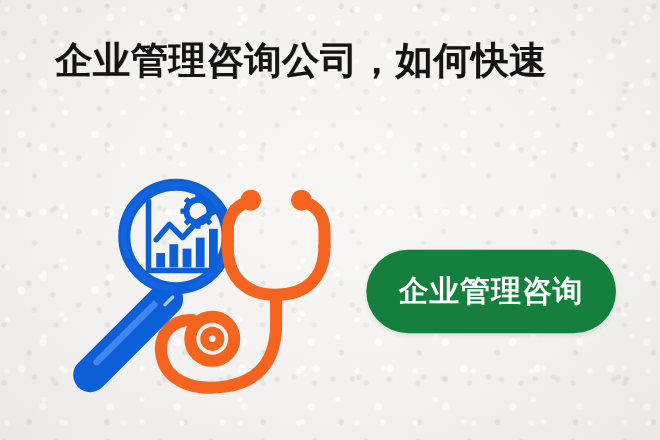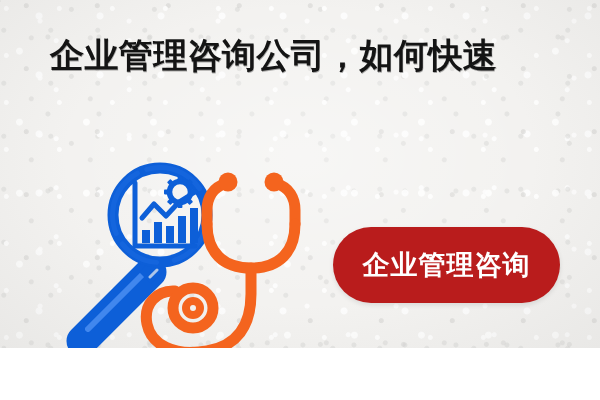--- a/index.html
+++ b/index.html
@@ -9,21 +9,21 @@
   body {
     width: 600px;
     height: 400px;
     overflow: hidden;
     font-family: "Liberation Sans", "DejaVu Sans", sans-serif;
   }
 
   #poster {
     position: relative;
     width: 600px;
-    height: 348px;
+    height: 400px;
     background-color: #f3f2f0;
     overflow: hidden;
   }
 
   
   .texture {
     position: absolute;
     inset: 0;
     pointer-events: none;
     background-image:
@@ -80,21 +80,21 @@
   }
 
   
   #cta-button {
     position: absolute;
     left: 333px;
     top: 227px;
     width: 227px;
     height: 76px;
     border-radius: 38px;
-    background: #b91c1c;
+    background: #15803d;
     box-shadow: 0 2px 5px rgba(0,0,0,0.10);
     display: flex;
     align-items: center;
     justify-content: center;
     z-index: 5;
     cursor: pointer;
     border: none;
     padding: 0;
   }
   #cta-label {

